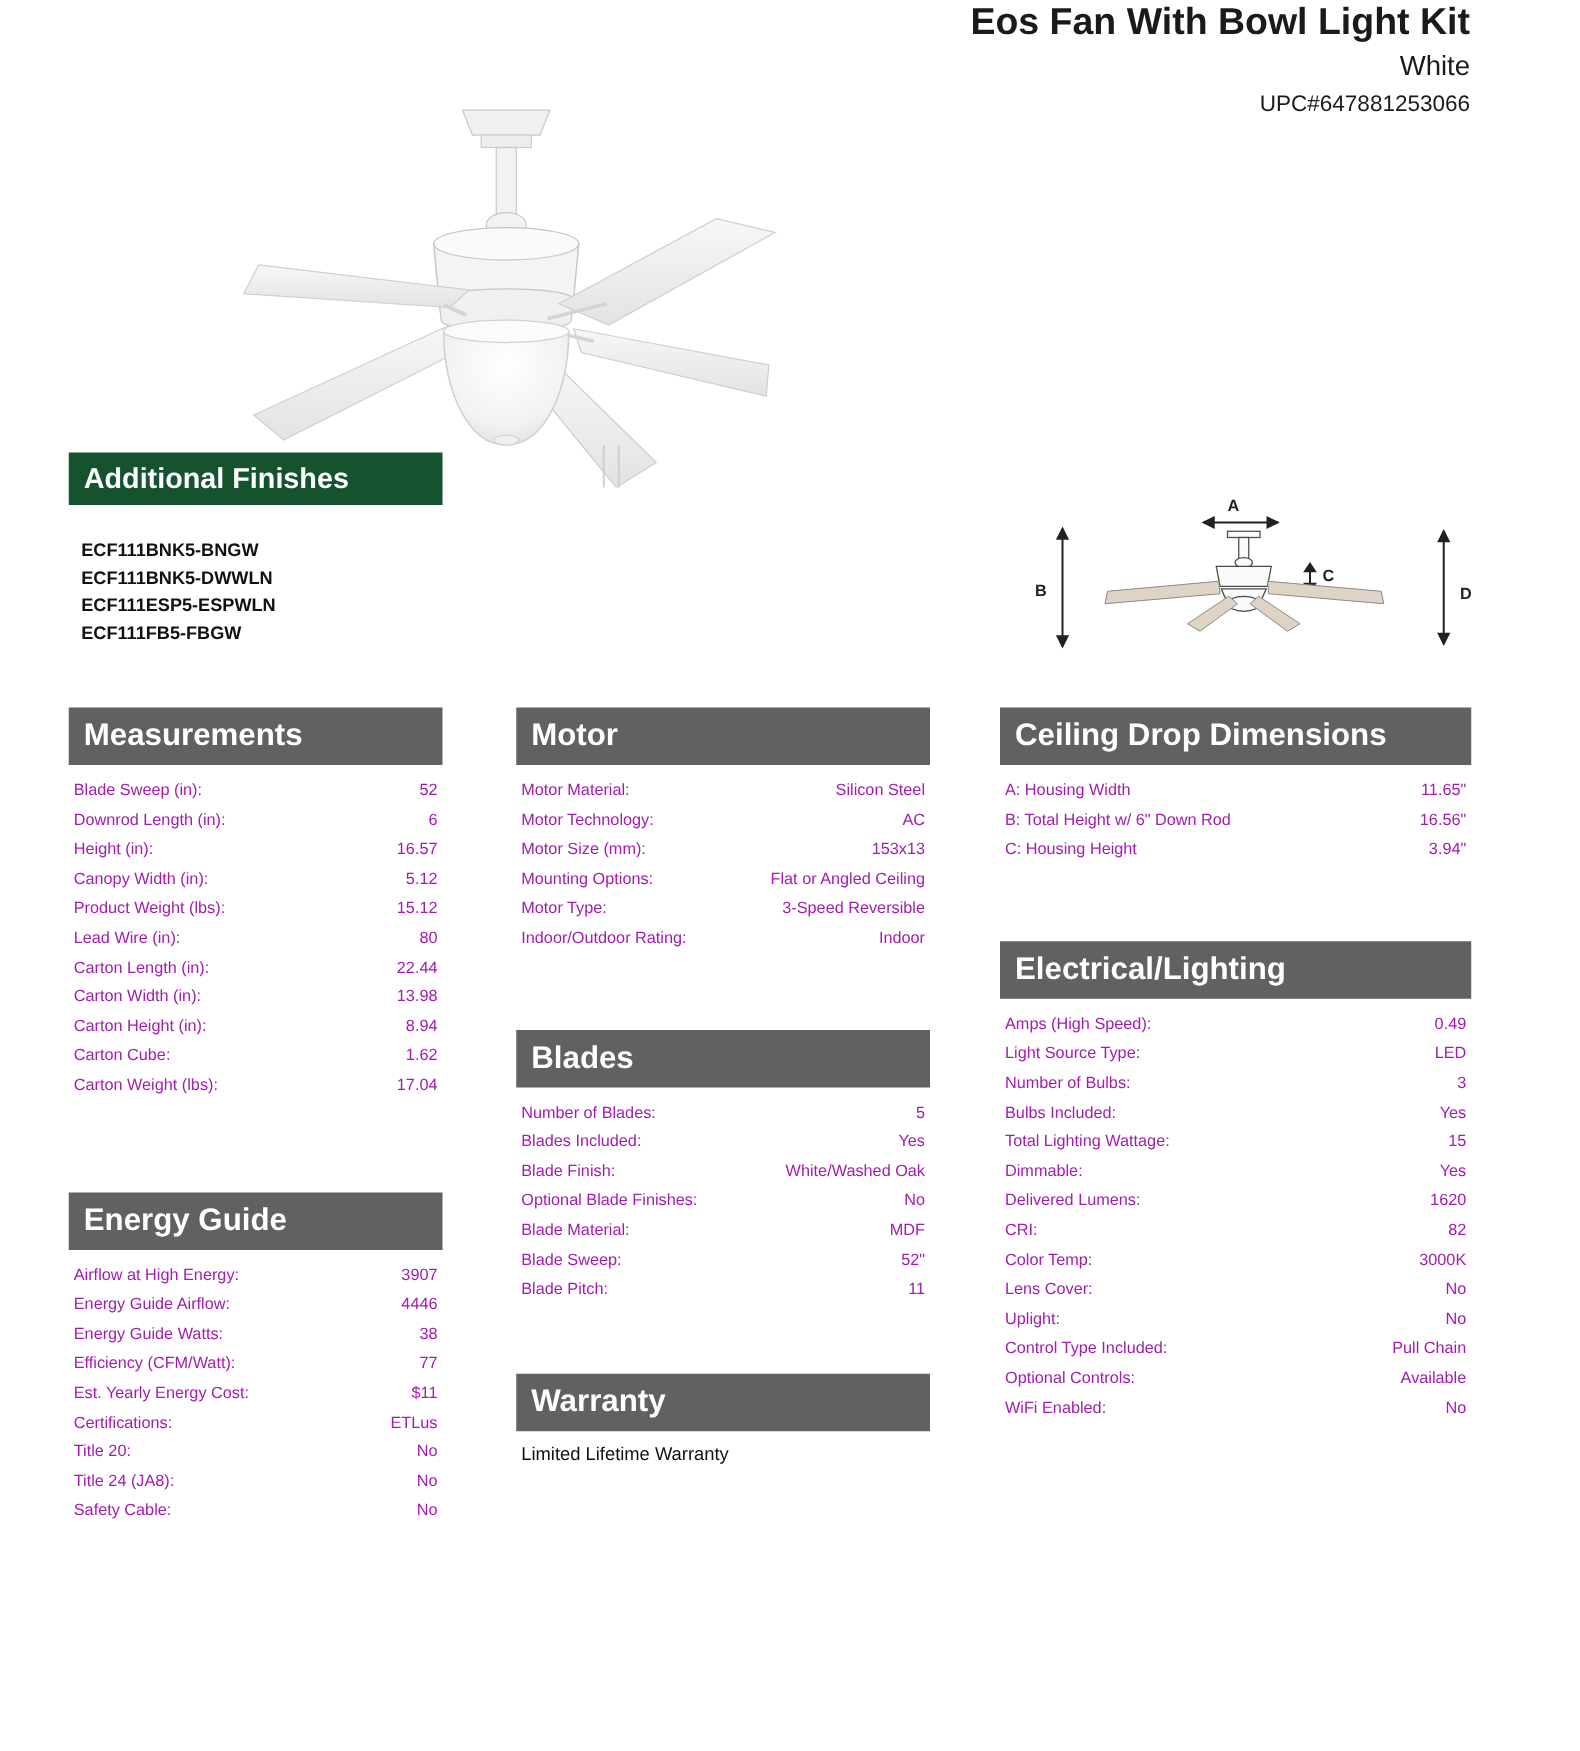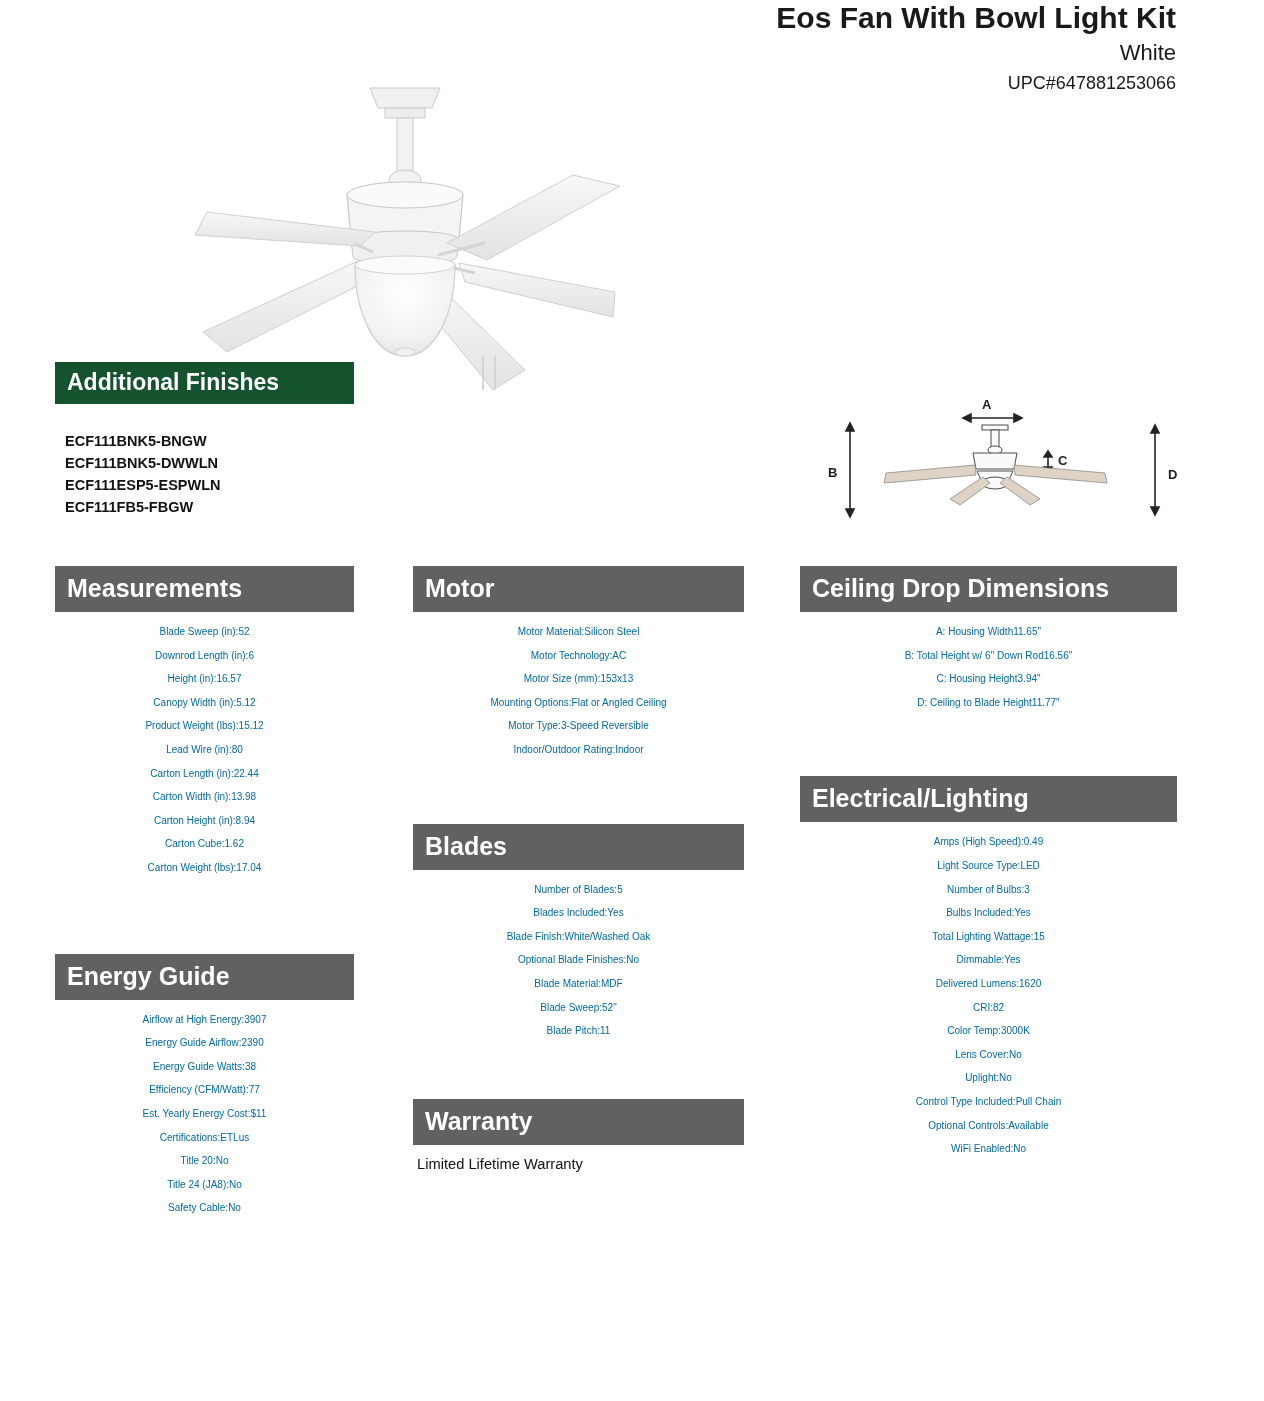--- a/index.html
+++ b/index.html
@@ -101,25 +101,25 @@
     font-size: 25px;
     font-weight: bold;
     line-height: 28px;
     padding: 8px 12px 10px 12px;
   }
   .rows {
     padding: 8px 4px 0 4px;
   }
   .row {
     display: flex;
-    justify-content: center;
+    justify-content: space-between;
     align-items: baseline;
-    font-size: 10px;
+    font-size: 13px;
     line-height: 23.6px;
-    color: #0369a1;
+    color: #a21caf;
   }
   .row .lbl { text-align: left; white-space: nowrap; }
   .row .val { text-align: right; white-space: nowrap; }
   .plain-text {
     padding: 8px 4px 0 4px;
     font-size: 14.7px;
     line-height: 23.6px;
     color: #111111;
   }
   .gap-sm { height: 56px; }
@@ -296,21 +296,21 @@
 
   <div class="panel">
     <div class="panel-head">Energy Guide</div>
     <div class="rows">
       <div class="row">
           <span class="lbl">Airflow at High Energy:</span>
           <span class="val">3907</span>
         </div>
       <div class="row">
           <span class="lbl">Energy Guide Airflow:</span>
-          <span class="val">2390</span>
+          <span class="val">4446</span>
         </div>
       <div class="row">
           <span class="lbl">Energy Guide Watts:</span>
           <span class="val">38</span>
         </div>
       <div class="row">
           <span class="lbl">Efficiency (CFM/Watt):</span>
           <span class="val">77</span>
         </div>
       <div class="row">
@@ -423,24 +423,20 @@
           <span class="val">11.65"</span>
         </div>
       <div class="row">
           <span class="lbl">B: Total Height w/ 6" Down Rod</span>
           <span class="val">16.56"</span>
         </div>
       <div class="row">
           <span class="lbl">C: Housing Height</span>
           <span class="val">3.94"</span>
         </div>
-      <div class="row">
-          <span class="lbl">D: Ceiling to Blade Height</span>
-          <span class="val">11.77"</span>
-        </div>
     </div>
   </div>
 
   <div class="gap-md"></div>
 
   <div class="panel">
     <div class="panel-head">Electrical/Lighting</div>
     <div class="rows">
       <div class="row">
           <span class="lbl">Amps (High Speed):</span>

